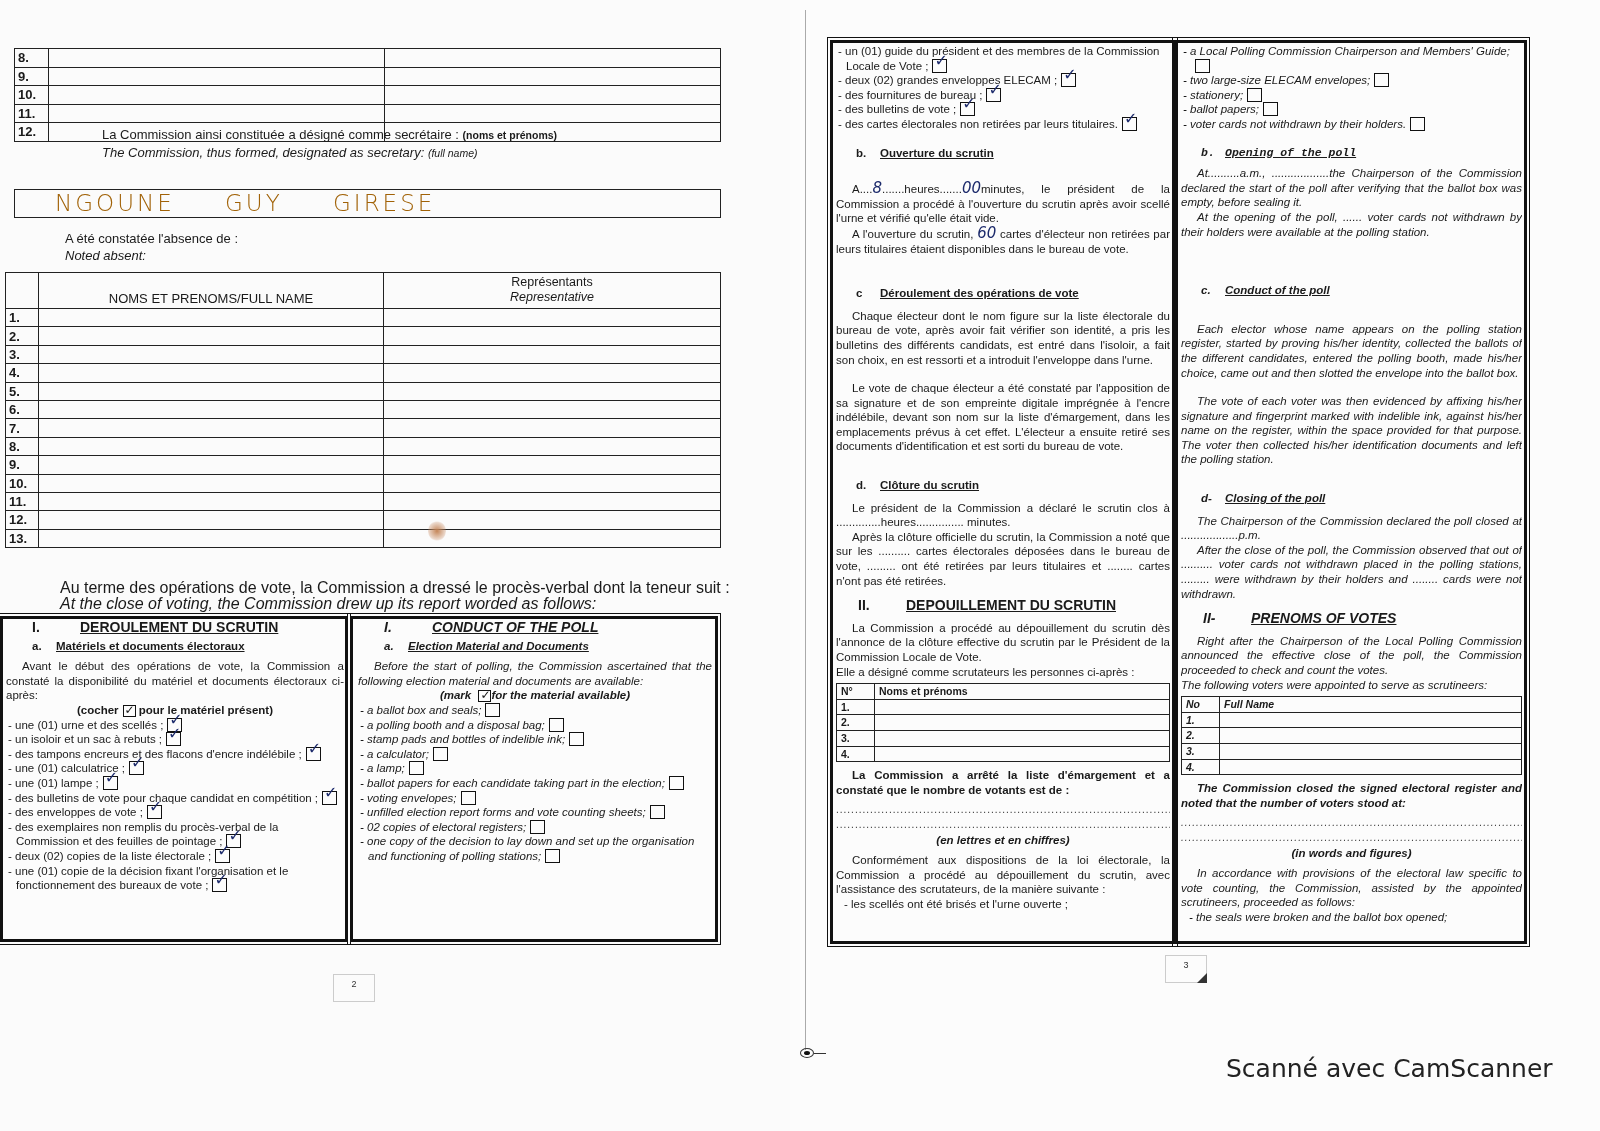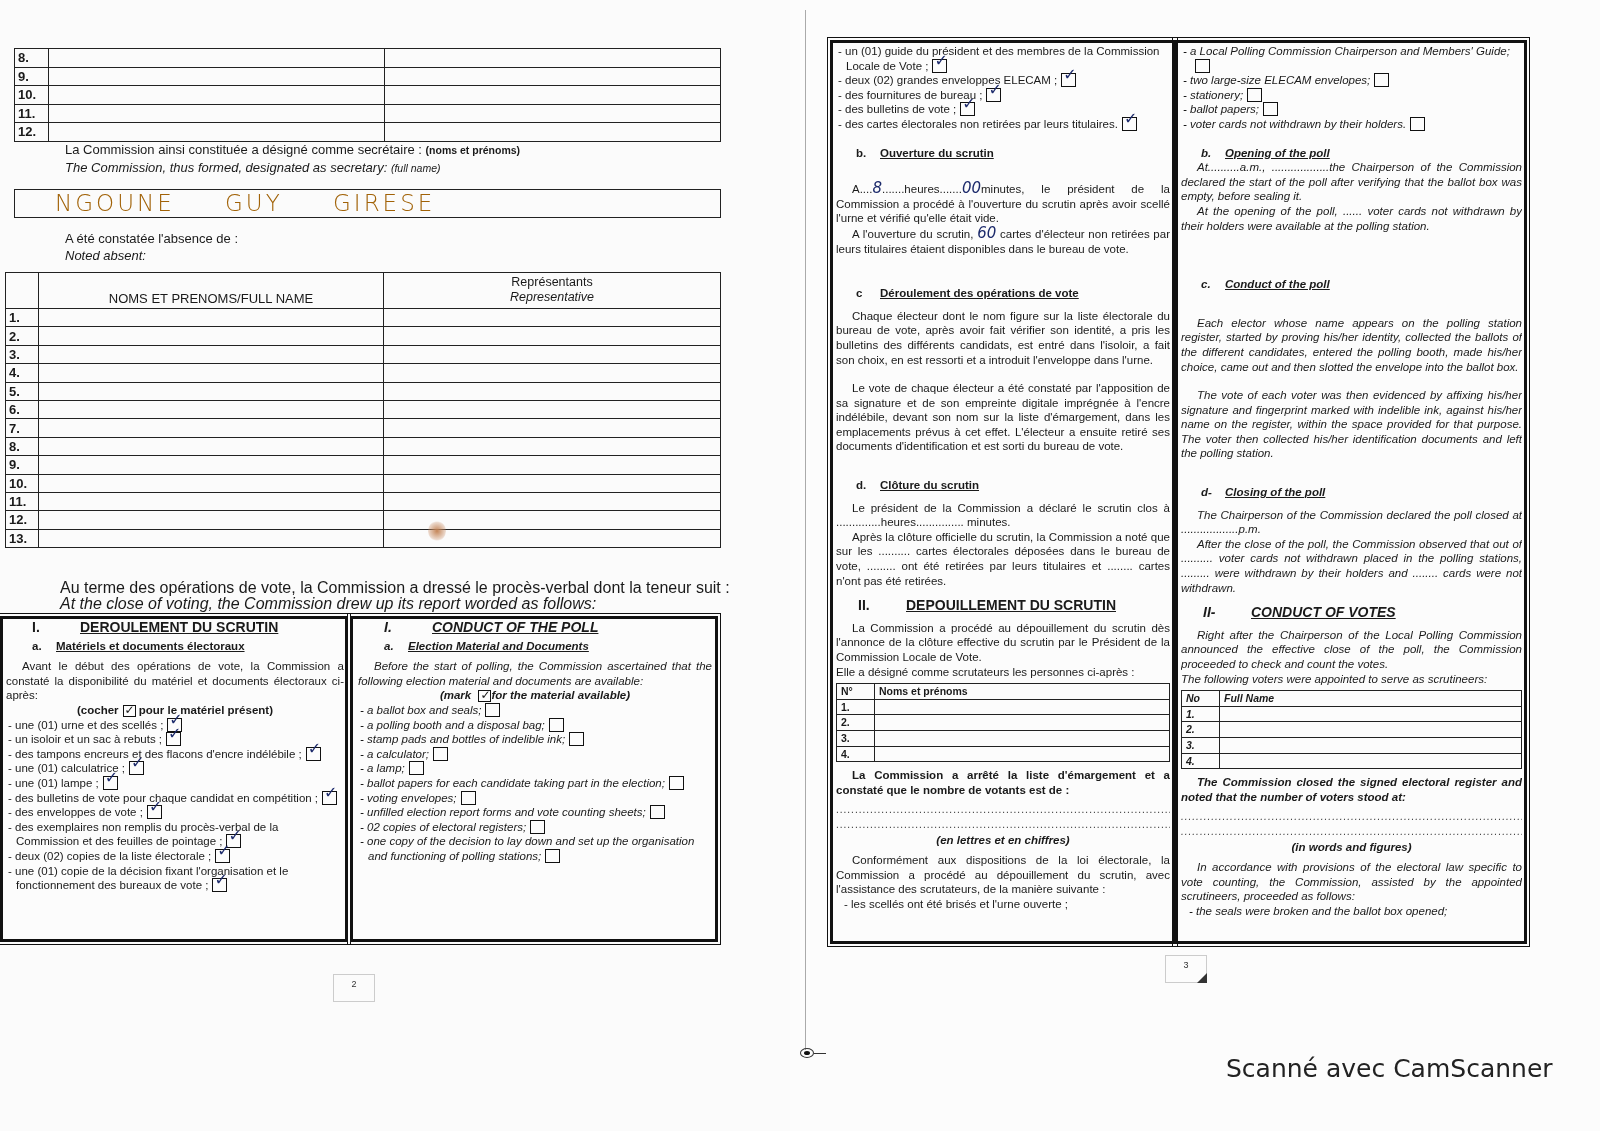--- a/index.html
+++ b/index.html
@@ -96,21 +96,21 @@
           <td></td>
         </tr>
       <tr>
           <td class="num">12.</td>
           <td class="c1"></td>
           <td></td>
         </tr>
     </tbody>
   </table>
 
-  <div class="sec-label" style="top:141px;">
+  <div class="sec-label" style="top:126px;margin-left:37px;">
     <div><span>La Commission ainsi constituée a désigné comme secrétaire :</span> <span class="small" style="font-weight:bold;">(noms et prénoms)</span></div>
     <div class="it"><span>The Commission, thus formed, designated as secretary:</span> <span class="small">(full name)</span></div>
   </div>
 
   <div class="name-box">
     <span class="handwriting">NGOUNE GUY GIRESE</span>
   </div>
 
   <div class="sec-label" style="top:230px;">
     <div>A été constatée l'absence de :</div>
@@ -335,40 +335,40 @@
   <div class="frame" style="left:385px; top:40px; width:352px; height:904px;"></div>
   <div class="col it" style="left:391px; top:44px; width:341px; height:896px;">
     <ul class="items" id="en-items-right">
         <li><span>- a Local Polling Commission Chairperson and Members' Guide;</span><span class="cb"></span></li>
         <li><span>- two large-size ELECAM envelopes;</span><span class="cb"></span></li>
         <li><span>- stationery;</span><span class="cb"></span></li>
         <li><span>- ballot papers;</span><span class="cb"></span></li>
         <li><span>- voter cards not withdrawn by their holders.</span><span class="cb"></span></li>
       </ul>
 
-    <div class="h2" style="padding-left:20px; margin-top:14px; margin-bottom:0;">
+    <div class="h2" style="padding-left:20px; margin-top:14px; margin-bottom:6px;font-family:Liberation Mono, monospace;">
       <span class="lt">b.</span><span class="u">Opening of the poll</span>
     </div>
     <p class="indent">At..........a.m., ..................the Chairperson of the Commission declared the start of the poll after verifying that the ballot box was empty, before sealing it.</p>
     <p class="indent">At the opening of the poll, ...... voter cards not withdrawn by their holders were available at the polling station.</p>
 
     <div class="h2" style="padding-left:20px; margin-top:44px; margin-bottom:24px;">
       <span class="lt">c.</span><span class="u">Conduct of the poll</span>
     </div>
     <p class="indent">Each elector whose name appears on the polling station register, started by proving his/her identity, collected the ballots of the different candidates, entered the polling booth, made his/her choice, came out and then slotted the envelope into the ballot box.</p>
     <p class="indent" style="margin-top:14px;">The vote of each voter was then evidenced by affixing his/her signature and fingerprint marked with indelible ink, against his/her name on the register, within the space provided for that purpose. The voter then collected his/her identification documents and left the polling station.</p>
 
     <div class="h2" style="padding-left:20px; margin-top:24px; margin-bottom:8px;">
       <span class="lt">d-</span><span class="u">Closing of the poll</span>
     </div>
     <p class="indent">The Chairperson of the Commission declared the poll closed at ..................p.m.</p>
     <p class="indent">After the close of the poll, the Commission observed that out of .......... voter cards not withdrawn placed in the polling stations, ......... were withdrawn by their holders and ........ cards were not withdrawn.</p>
 
     <div class="h1" style="padding-left:22px; margin-top:10px; margin-bottom:8px;">
-      <span class="roman">II-</span><span>CONDUCT OF VOTES</span>
+      <span class="roman">II-</span><span>PRENOMS OF VOTES</span>
     </div>
     <p class="indent">Right after the Chairperson of the Local Polling Commission announced the effective close of the poll, the Commission proceeded to check and count the votes.</p>
     <p>The following voters were appointed to serve as scrutineers:</p>
     <table class="small-table">
       <tbody>
           <tr>
             <td class="n">No</td>
             <td>Full Name</td>
           </tr>
       <tr>

